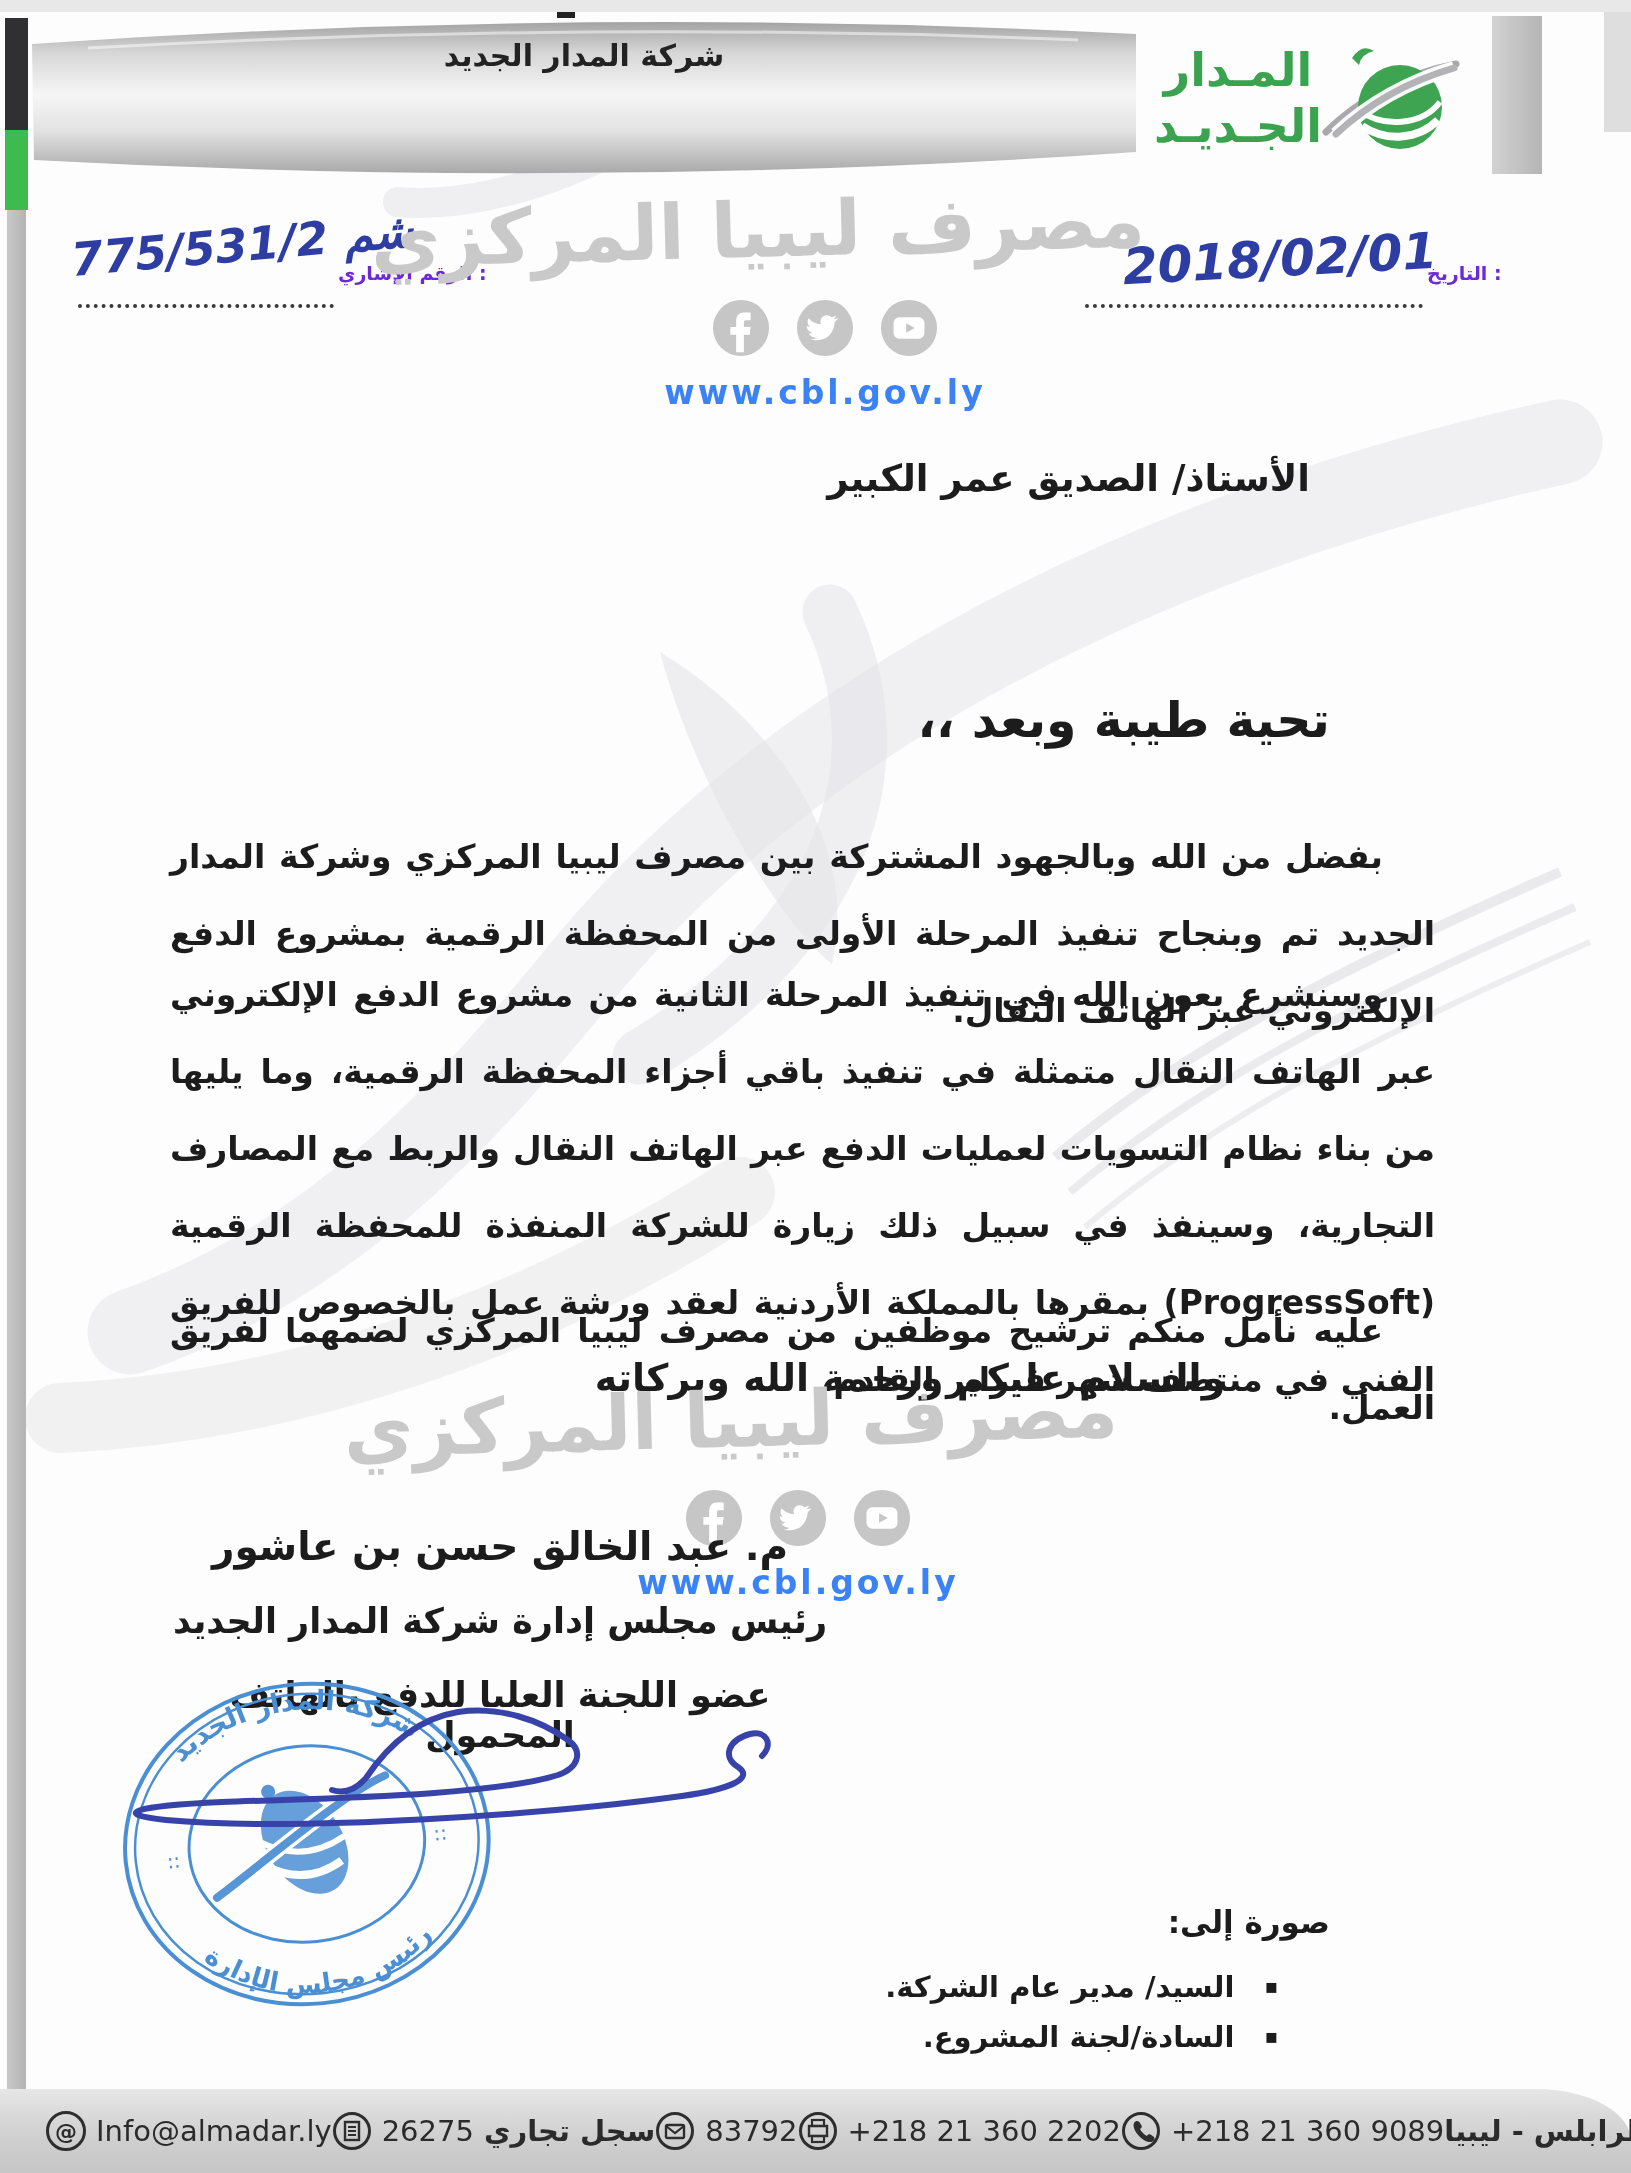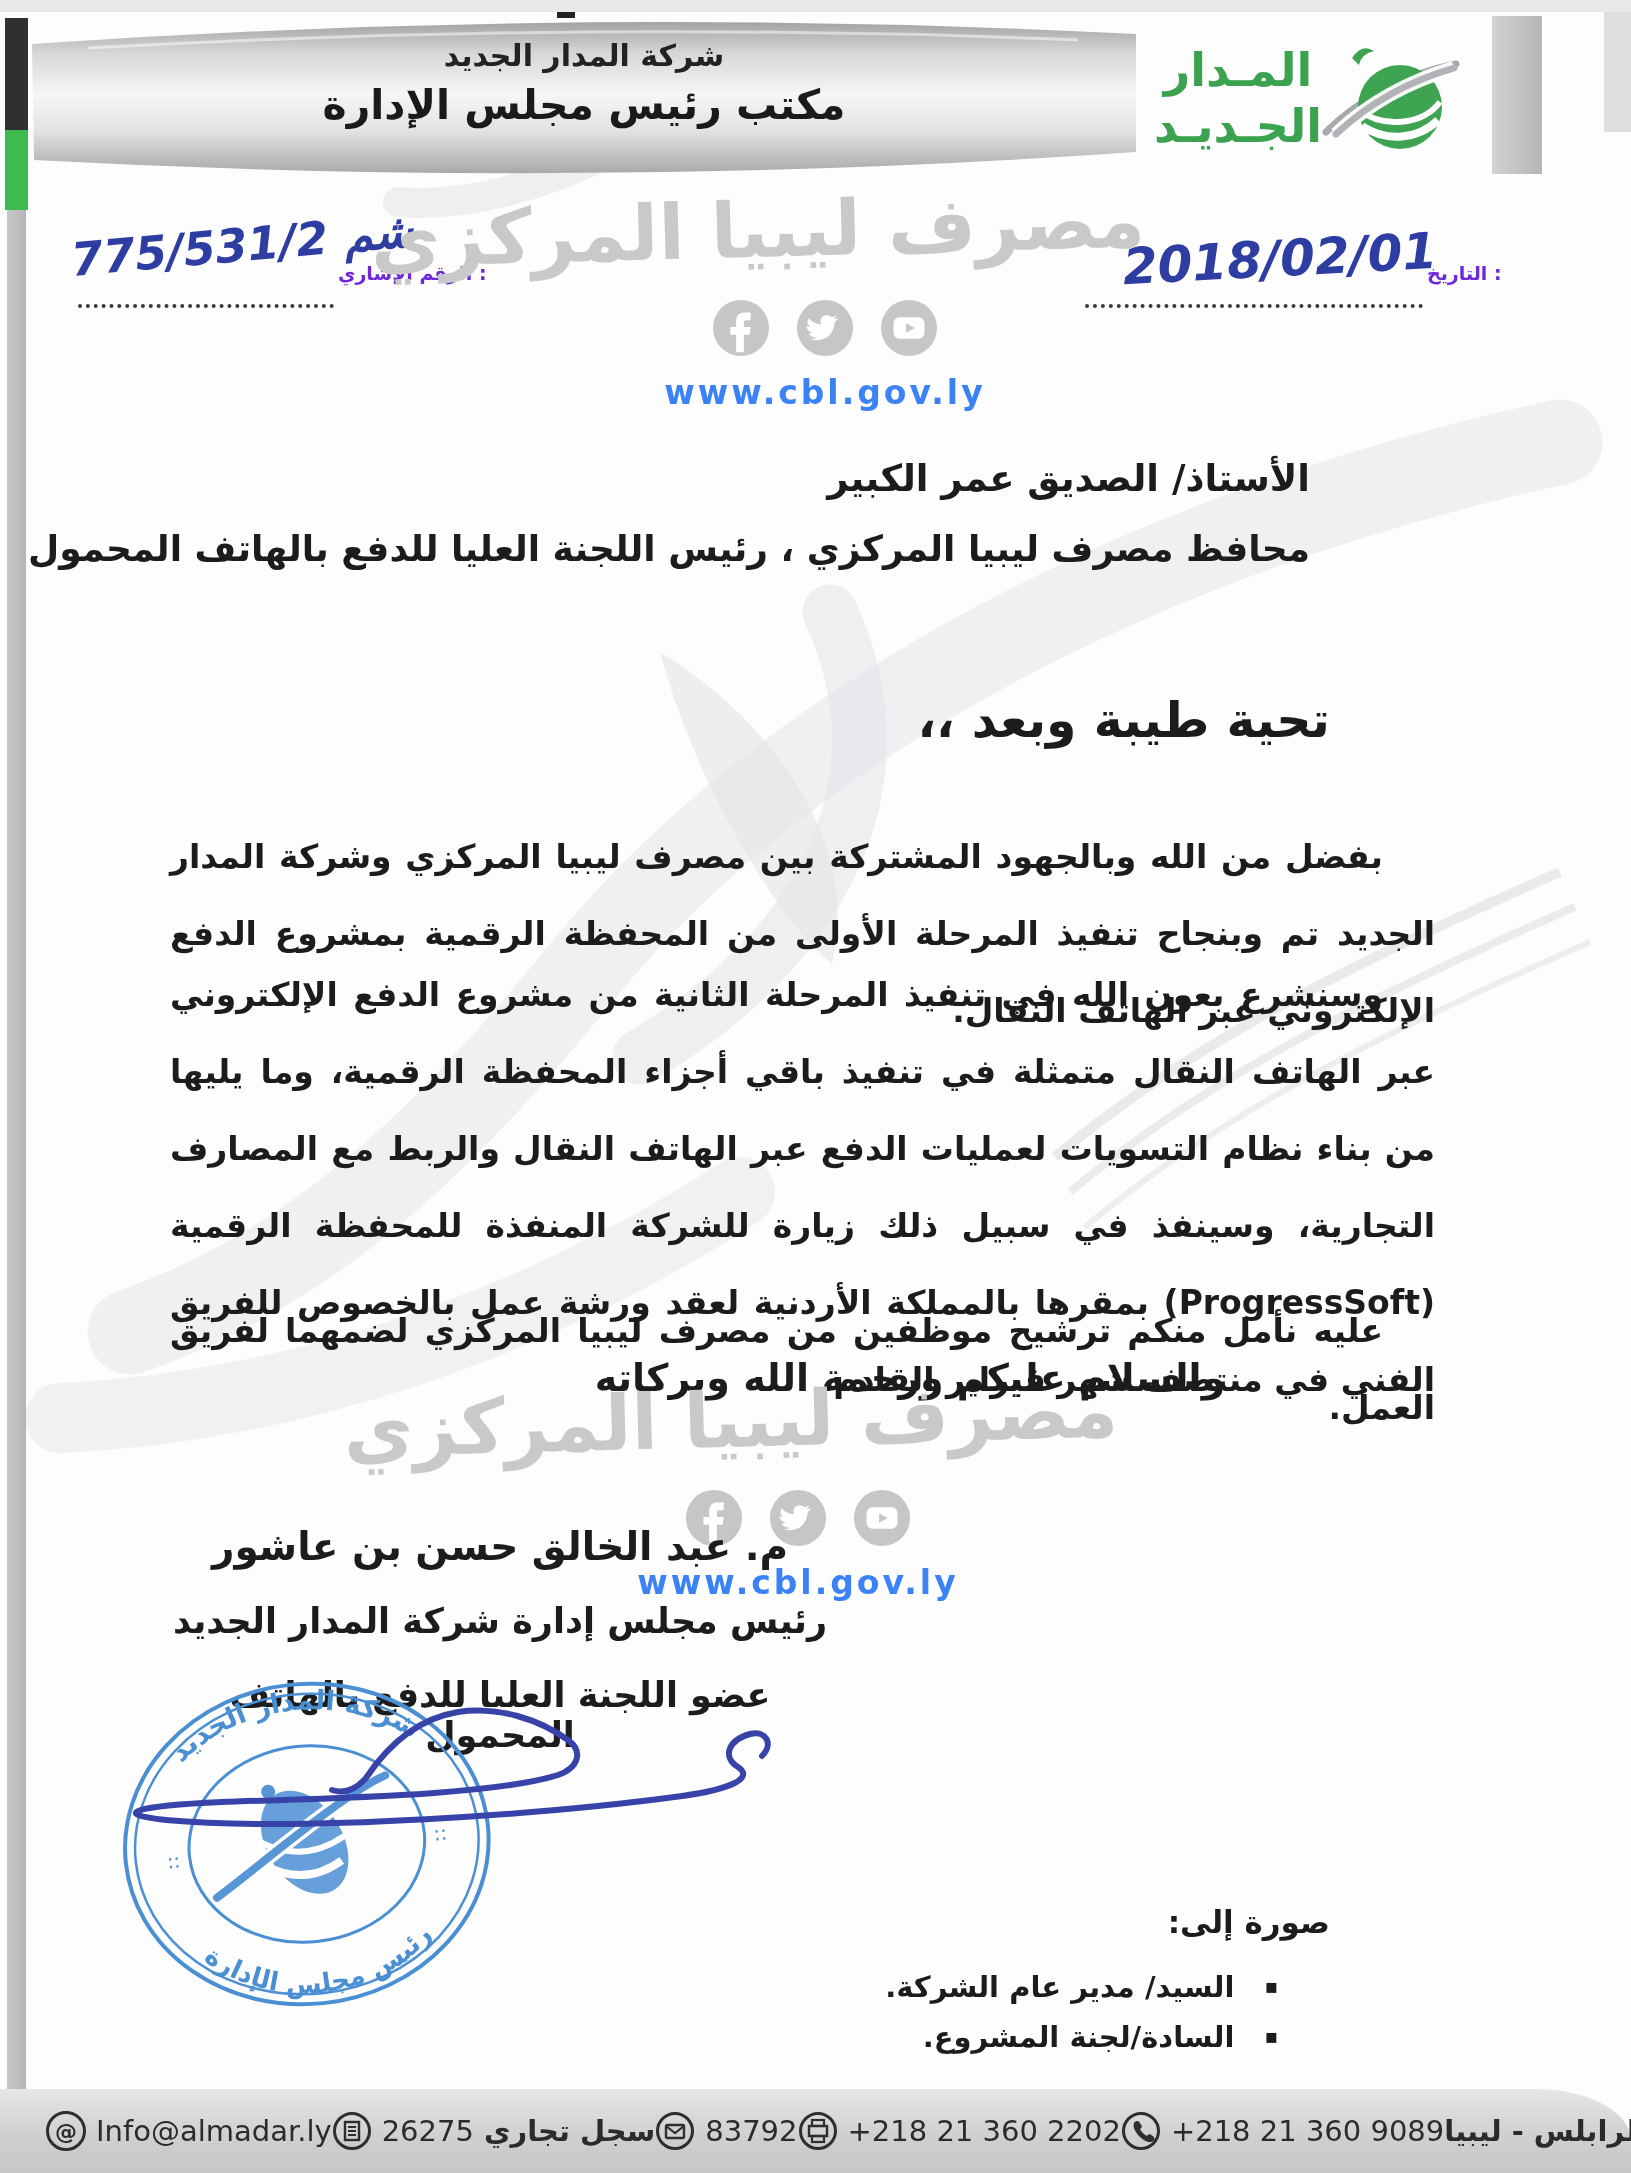--- a/index.html
+++ b/index.html
@@ -108,21 +108,20 @@
           <stop offset="0.72" stop-color="#e2e2e2"></stop>
           <stop offset="1" stop-color="#a9a9a9"></stop>
         </linearGradient>
       </defs>
       <path d="M4,26 Q556,-12 1108,16 L1108,134 Q560,172 6,142 Z" fill="url(#bannerGrad)"></path>
       <path d="M60,30 Q556,2 1050,22" fill="none" stroke="#ffffff" stroke-width="3" opacity="0.5"></path>
     </svg>
   </div>
   <div class="abs banner-text rtl">
     <div class="banner-line1">شركة المدار الجديد</div>
-    <div class="banner-line2">مكتب رئيس مجلس الإدارة</div>
   </div>
 
   <div class="abs logo-text rtl">
     <div>المـدار</div>
     <div>الجـديـد</div>
   </div>
   <div class="abs logo-icon">
     <svg width="150" height="145" viewBox="0 0 150 145">
       <path d="M 8 100 C 38 70, 85 42, 138 32" fill="none" stroke="#a9a9ad" stroke-width="7" stroke-linecap="round"></path>
       <circle cx="82" cy="75" r="42" fill="#3fa452"></circle>
@@ -157,21 +156,20 @@
         <circle cx="30" cy="30" r="29" fill="#c6c6c6"></circle>
         <rect x="14" y="19" width="32" height="22" rx="6" fill="#ffffff"></rect>
         <path d="M27 25 l9 5 l-9 5 z" fill="#c6c6c6"></path>
       </svg>
     </div>
     <div class="wm-url">www.cbl.gov.ly</div>
   </div>
 
   <div class="abs recipient">
     <div class="r1">الأستاذ/ الصديق عمر الكبير</div>
-    <div class="r2">محافظ مصرف ليبيا المركزي ، رئيس اللجنة العليا للدفع بالهاتف المحمول</div>
   </div>
 
   <div class="abs greeting">تحية طيبة وبعد ،،</div>
 
   <div class="abs para p1">بفضل من الله وبالجهود المشتركة بين مصرف ليبيا المركزي وشركة المدار الجديد تم وبنجاح تنفيذ المرحلة الأولى من المحفظة الرقمية بمشروع الدفع الإلكتروني عبر الهاتف النقال.</div>
   <div class="abs para p2">وسنشرع بعون الله في تنفيذ المرحلة الثانية من مشروع الدفع الإلكتروني عبر الهاتف النقال متمثلة في تنفيذ باقي أجزاء المحفظة الرقمية، وما يليها من بناء نظام التسويات لعمليات الدفع عبر الهاتف النقال والربط مع المصارف التجارية، وسينفذ في سبيل ذلك زيارة للشركة المنفذة للمحفظة الرقمية (ProgressSoft) بمقرها بالمملكة الأردنية لعقد ورشة عمل بالخصوص للفريق الفني في منتصف شهر فبراير القادم.</div>
   <div class="abs para p3">عليه نأمل منكم ترشيح موظفين من مصرف ليبيا المركزي لضمهما لفريق العمل.</div>
   <div class="abs closing">والسلام عليكم ورحمة الله وبركاته</div>
 
   <div class="abs wm wm2">

